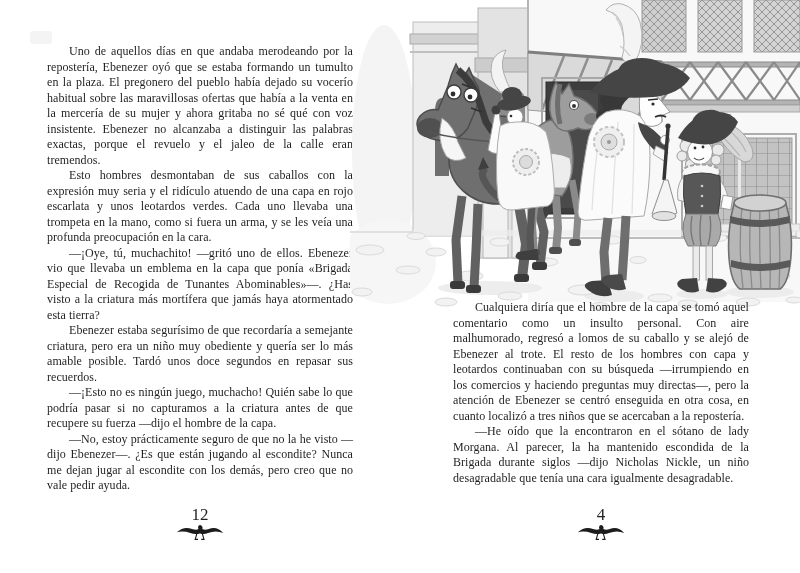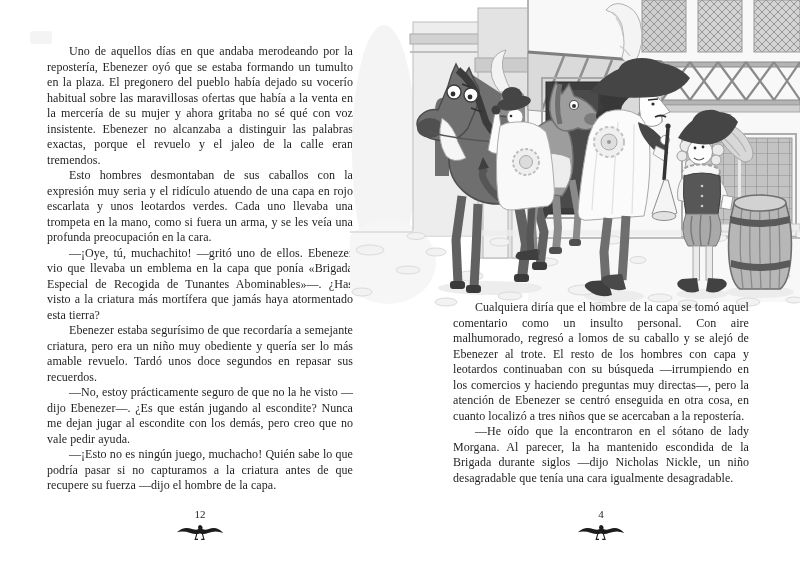--- a/index.html
+++ b/index.html
@@ -10,40 +10,40 @@
   .page{position:absolute;top:0;height:573px;}
   .page-left{left:0;width:400px;}
   .page-right{left:400px;width:400px;}
   .text-block{position:absolute;text-align:justify;font-size:12px;line-height:15.5px;letter-spacing:.05px;}
   .tb-left{left:47px;top:44px;width:306px;}
   .tb-right{left:453px;top:300px;width:296px;}
   .text-block p{margin:0;text-indent:22px;}
   .page-footer{position:absolute;width:64px;text-align:center;}
   .footer-left{left:168px;top:508px;}
   .footer-right{left:569px;top:508px;}
-  .page-num{font-size:11px;line-height:13px;margin-bottom:1px;color:#1f1f1f;}
+  .page-num{font-size:17px;line-height:13px;margin-bottom:1px;color:#1f1f1f;}
   .ornament{display:block;margin:0 auto;}
   .illustration{position:absolute;left:350px;top:0;width:450px;height:312px;}
   .smudge{position:absolute;left:30px;top:31px;width:22px;height:13px;background:#f4f4f4;border-radius:3px;}
 </style>
 </head>
 <body>
 
 <div class="spread">
 
   <div class="smudge"></div>
 
   <div class="page page-left">
     <div class="text-block tb-left">
       <p>Uno de aquellos días en que andaba merodeando por la repostería, Ebenezer oyó que se estaba formando un tumulto en la plaza. El pregonero del pueblo había dejado su vocerío habitual sobre las maravillosas ofertas que había a la venta en la mercería de su mujer y ahora gritaba no sé qué con voz insistente. Ebenezer no alcanzaba a distinguir las palabras exactas, porque el revuelo y el jaleo de la calle eran tremendos.</p>
       <p>Esto hombres desmontaban de sus caballos con la expresión muy seria y el ridículo atuendo de una capa en rojo escarlata y unos leotardos verdes. Cada uno llevaba una trompeta en la mano, como si fuera un arma, y se les veía una profunda preocupación en la cara.</p>
       <p>—¡Oye, tú, muchachito! —gritó uno de ellos. Ebenezer vio que llevaba un emblema en la capa que ponía «Brigada Especial de Recogida de Tunantes Abominables»—. ¿Has visto a la criatura más mortífera que jamás haya atormentado esta tierra?</p>
-      <p>Ebenezer estaba segurísimo de que recordaría a semejante criatura, pero era un niño muy obediente y quería ser lo más amable revuelo. Tardó unos doce segundos en repasar sus recuerdos.</p>
+      <p>Ebenezer estaba segurísimo de que recordaría a semejante criatura, pero era un niño muy obediente y quería ser lo más amable posible. Tardó unos doce segundos en repasar sus recuerdos.</p>
+      <p>—¡Esto no es ningún juego, muchacho! Quién sabe lo que podría pasar si no capturamos a la criatura antes de que recupere su fuerza —dijo el hombre de la capa.</p>
       <p>—No, estoy prácticamente seguro de que no la he visto —dijo Ebenezer—. ¿Es que están jugando al escondite? Nunca me dejan jugar al escondite con los demás, pero creo que no vale pedir ayuda.</p>
-      <p>—¡Esto no es ningún juego, muchacho! Quién sabe lo que podría pasar si no capturamos a la criatura antes de que recupere su fuerza —dijo el hombre de la capa.</p>
     </div>
     <div class="page-footer footer-left">
       <div class="page-num">12</div>
       <svg class="ornament" width="48" height="22" viewBox="0 0 60 26">
         <path d="M1 12 Q10 4 20 8 Q26 10 28 8 Q26.5 4 30 3 Q34 4 33 8 Q36 10 41 8 Q51 4 59 13 Q50 9 40 13 Q35 15.5 30 13.5 Q24 15.5 18 13 Q9 10 1 12 Z" fill="#1c1c1c"></path>
         <path d="M26 14 L24 21 L27.5 21 M33 14 L35 21 L31.5 21" stroke="#1c1c1c" stroke-width="1.4" fill="none"></path>
       </svg>
     </div>
   </div>
 

